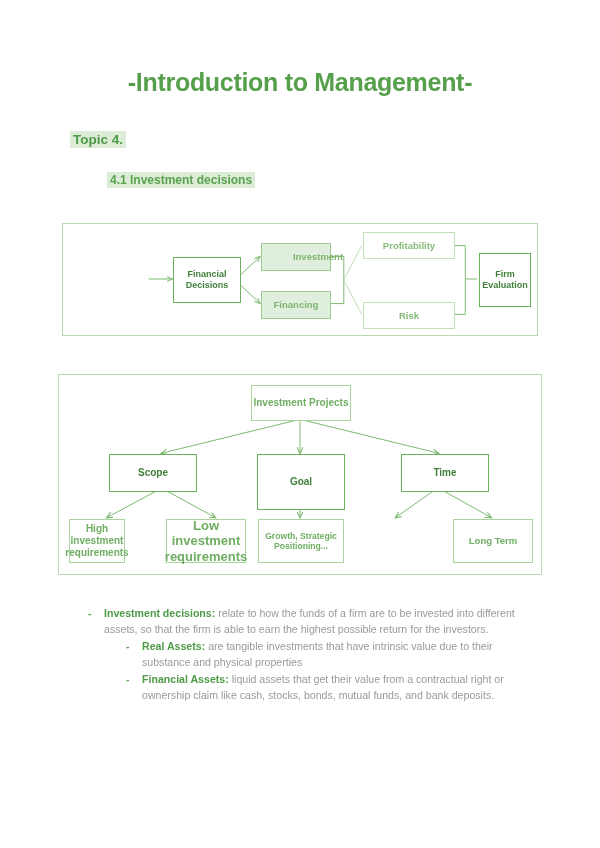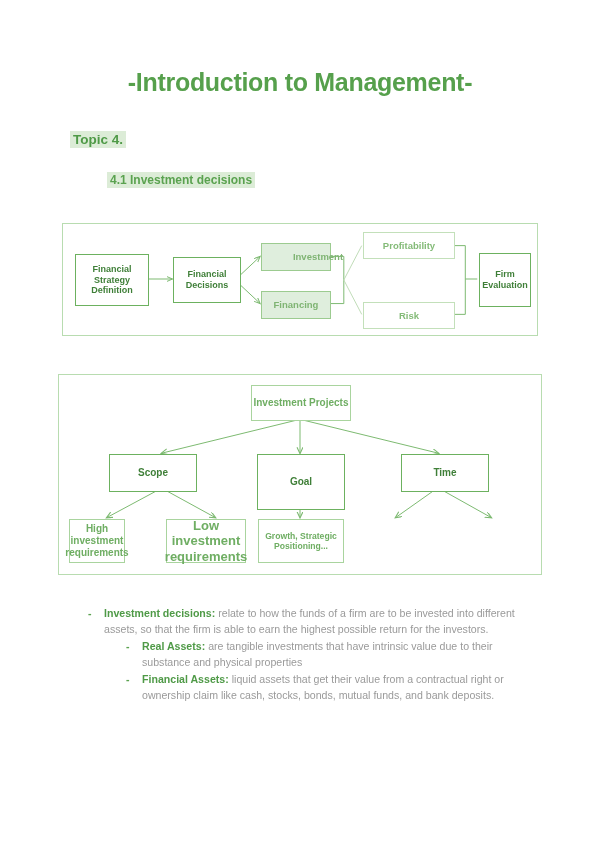--- a/index.html
+++ b/index.html
@@ -149,21 +149,20 @@
 
     <polyline points="268,33 282,33 282,57 282,81 268,81" fill="none" stroke="#7cb970" stroke-width="1"></polyline>
 
     <line x1="282" y1="57" x2="300" y2="22" stroke="#bfdcb7" stroke-width="1"></line>
     <line x1="282" y1="57" x2="300" y2="92" stroke="#bfdcb7" stroke-width="1"></line>
 
     <polyline points="392,22 404,22 404,56 404,92 392,92" fill="none" stroke="#7cb970" stroke-width="1"></polyline>
     <line x1="404" y1="56" x2="416" y2="56" stroke="#7cb970" stroke-width="1"></line>
   </svg>
 
-  <div class="node n-strong" style="left:12px; top:30px; width:74px; height:52px; font-size:9px;">Financial Strategy Definition</div>
 
   <div class="node n-strong" style="left:110px; top:33px; width:68px; height:46px; font-size:9px;">Financial Decisions</div>
 
   <div class="node n-fill" style="left:198px; top:19px; width:70px; height:28px; font-size:9.5px;padding-left:44px;">Investment</div>
 
   <div class="node n-fill" style="left:198px; top:67px; width:70px; height:28px; font-size:9.5px;">Financing</div>
 
   <div class="node n-light" style="left:300px; top:8px; width:92px; height:27px; font-size:9.5px;">Profitability</div>
 
   <div class="node n-light" style="left:300px; top:78px; width:92px; height:27px; font-size:9.5px;">Risk</div>
@@ -203,20 +202,21 @@
 
   <div class="node n-strong" style="left:342px; top:79px; width:88px; height:38px; font-size:10px;">Time</div>
 
   <div class="node n-leaf" style="left:10px; top:144px; width:56px; height:44px; font-size:10px;">High investment requirements</div>
 
   <div class="node n-leaf" style="left:107px; top:144px; width:80px; height:44px; font-size:13px;">Low investment requirements</div>
 
   <div class="node n-leaf" style="left:199px; top:144px; width:86px; height:44px; font-size:8.6px;">Growth, Strategic Positioning...</div>
 
 
+  <div class="node n-leaf" style="left:394px; top:144px; width:80px; height:44px; font-size:9.5px;">Long Term</div>
 </div>
 
 <div class="notes">
 
   <div class="li">
     <span class="dash">-</span>
     <span class="li-body"><span class="term">Investment decisions:</span><span> relate to how the funds of a firm are to be invested into different assets, so that the firm is able to earn the highest possible return for the investors.</span></span>
   </div>
 
   <div class="sub">

